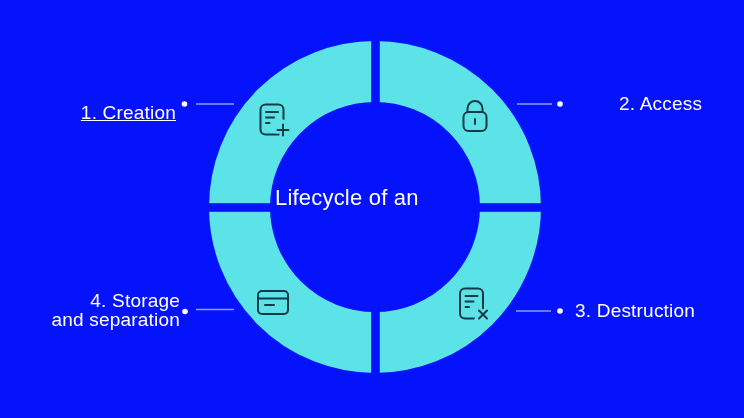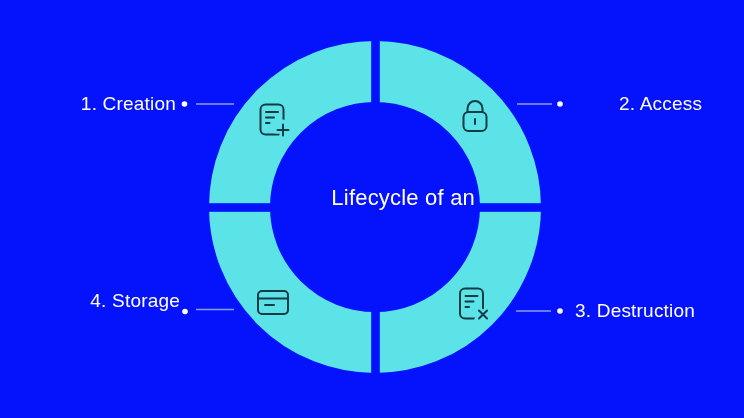--- a/index.html
+++ b/index.html
@@ -18,21 +18,21 @@
   .stage{position:absolute;inset:0;}
   svg.diagram{position:absolute;left:0;top:0;}
   .ring{fill:none;stroke:var(--ring,#5ce3e8);}
   .gapline{fill:var(--background,#0413fb);}
   .icon{stroke:var(--icon-stroke,#123b45);fill:none;stroke-width:2;stroke-linecap:round;stroke-linejoin:round;}
   .halo{stroke:var(--ring,#5ce3e8);stroke-width:7;stroke-linecap:round;fill:none;}
   .conn-line{stroke:var(--connector-line,#8d9ef2);stroke-width:1.6;}
   .conn-dot{fill:#ffffff;}
   .title{
     position:absolute;left:275px;top:186px;width:200px;
-    text-align:right;color:var(--text,#fff);
+    text-align:left;color:var(--text,#fff);
     font-size:22px;line-height:23px;letter-spacing:0.2px;
   }
   .lbl{
     position:absolute;color:var(--text,#fff);
     font-size:19px;line-height:21px;white-space:nowrap;letter-spacing:0.2px;
   }
   .lbl.two-line{line-height:19px;text-align:right;margin-left:28px;}
 </style>
 </head>
 <body>
@@ -95,20 +95,21 @@
     <g>
       <circle class="conn-dot" cx="185" cy="311.5" r="2.8"></circle>
       <line class="conn-line" x1="196" y1="309.5" x2="234" y2="309.5"></line>
     </g>
   </svg>
 
   <div class="title">
     <div>Lifecycle of an</div>
   </div>
 
-  <div class="lbl" style="top:93px;right:568px;">1. Creation</div>
+  <div class="lbl" style="top:102px;right:568px;text-decoration:underline;">1. Creation</div>
   <div class="lbl" style="top:93px;left:579px;margin-left:40px;">2. Access</div>
   <div class="lbl" style="top:300px;left:575px;">3. Destruction</div>
   <div class="lbl two-line" style="top:291px;right:564px;">
     <div>4. Storage</div>
+    <div>and separation</div>
   </div>
 
 </div>
 
 </body></html>

